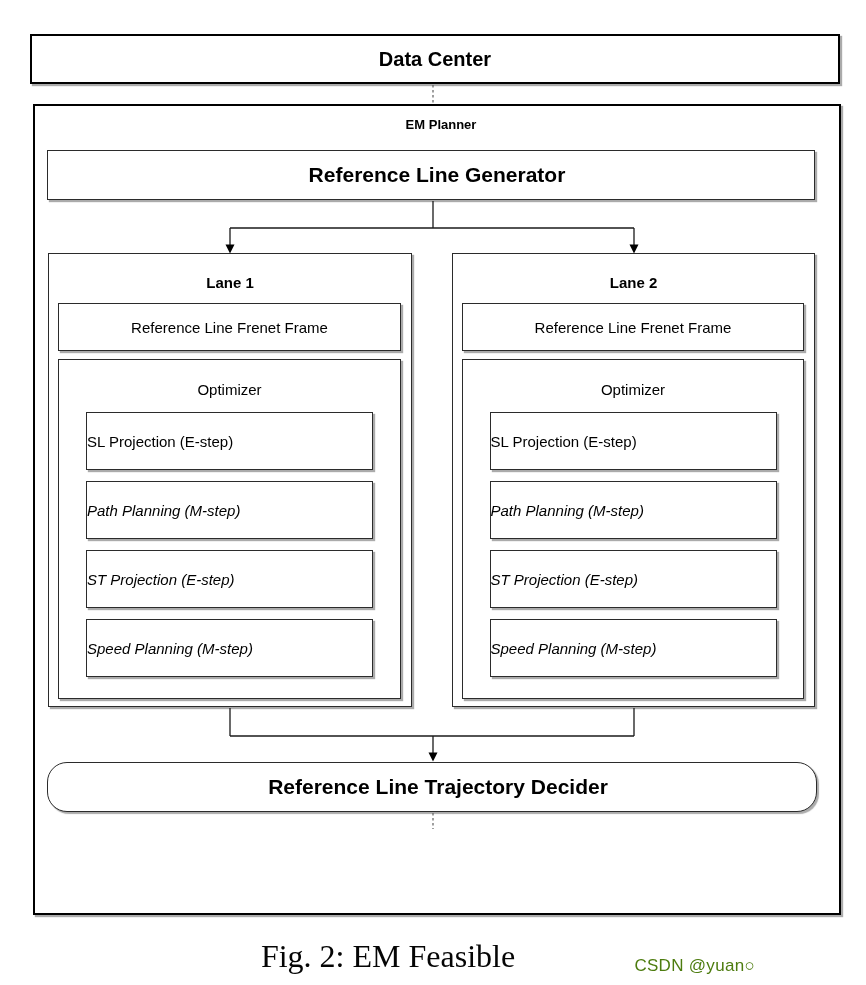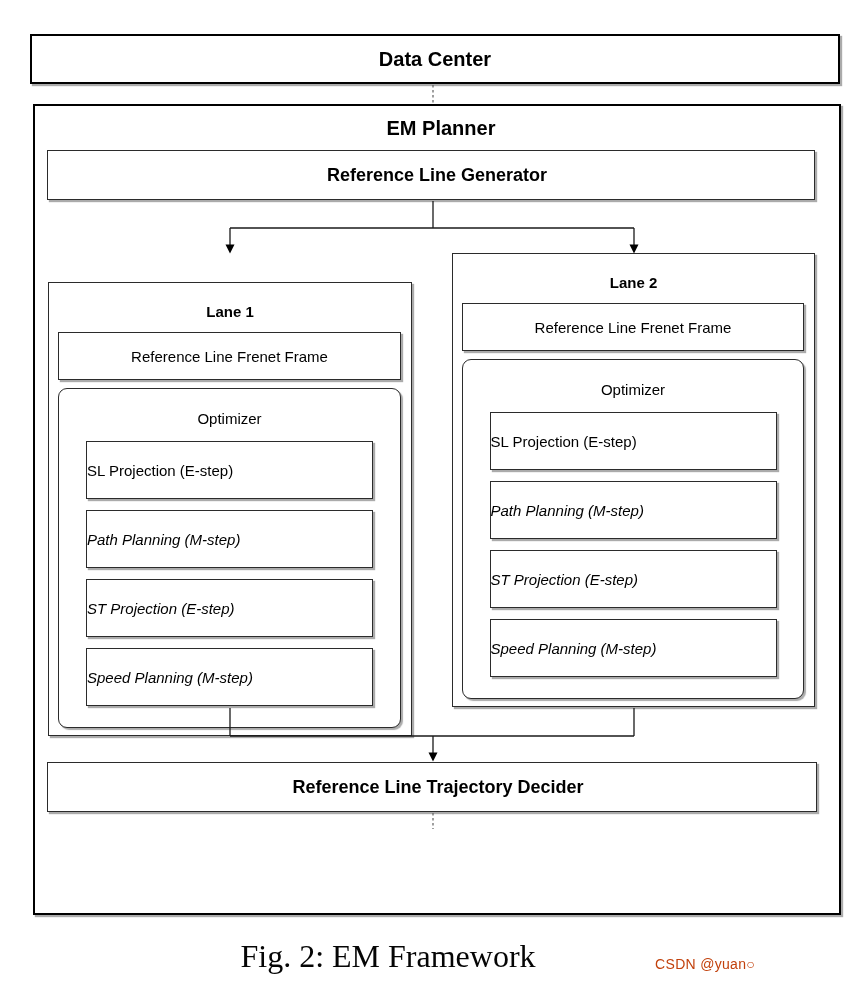--- a/index.html
+++ b/index.html
@@ -8,65 +8,65 @@
     font-family:"Liberation Sans",sans-serif;color:#000;
   }
   .bx{
     position:absolute;background:#ffffff;box-sizing:border-box;
     border:1px solid #2b2b2b;
     box-shadow:2px 2px 1px rgba(150,150,150,0.8);
   }
   .bx-heavy{border:2px solid #000000;}
   .center{display:flex;align-items:center;justify-content:center;text-align:center;}
   .title-lg{font-size:20px;font-weight:bold;}
-  .title-md{font-size:18px;font-weight:bold;padding-left:12px;}
+  .title-md{font-size:21px;font-weight:bold;padding-left:12px;}
   .txt{font-size:15px;text-align:center;}
-  .em-title{position:absolute;top:11px;left:0;right:0;text-align:center;font-size:20px;font-weight:bold;margin-left:8px;}
+  .em-title{position:absolute;top:11px;left:0;right:0;text-align:center;font-size:13px;font-weight:bold;margin-left:8px;}
   .lane-title{position:absolute;top:20px;left:0;right:0;text-align:center;font-size:15px;font-weight:bold;}
   .lane-frenet{position:absolute;left:9px;right:10px;top:49px;height:48px;}
   .lane-optimizer{
     position:absolute;left:9px;right:10px;top:105px;height:340px;
-    display:flex;flex-direction:column;align-items:center;border-radius:9px;
+    display:flex;flex-direction:column;align-items:center;
   }
   .opt-label{margin-top:21px;font-size:15px;}
   .step{
     width:287px;height:58px;flex:none;background:#fff;box-sizing:border-box;
     border:1px solid #2b2b2b;box-shadow:2px 2px 1px rgba(150,150,150,0.8);
     display:flex;align-items:center;text-align:center;font-size:15px;
   }
   .step-first{margin-top:14px;}
   .step+.step{margin-top:11px;font-style:italic;}
   .overlay{position:absolute;left:0;top:0;pointer-events:none;}
   .caption{
     position:absolute;left:0;right:0;top:938px;text-align:center;
     font-family:"Liberation Serif",serif;font-size:32px;color:#050505;
   }
   .watermark{
     position:absolute;right:21px;top:956px;
-    font-size:14px;color:#c2410c;letter-spacing:0.3px;
+    font-size:17px;color:#4d7c0f;letter-spacing:0.3px;
   }
 </style>
 </head>
 <body>
 
 <div class="canvas">
 
   <div class="bx bx-heavy center title-lg" style="left:30px;top:34px;width:810px;height:50px;">
     <span>Data Center</span>
   </div>
 
   <div class="bx bx-heavy" style="left:33px;top:104px;width:808px;height:811px;">
     <div class="em-title">EM Planner</div>
   </div>
 
   <div class="bx center title-md" style="left:47px;top:150px;width:768px;height:50px;">
     <span>Reference Line Generator</span>
   </div>
 
-  <div class="bx" style="left:48px;top:253px;width:364px;height:454px;margin-top:29px;">
+  <div class="bx" style="left:48px;top:253px;width:364px;height:454px;">
     <div class="lane-title">Lane 1</div>
     <div class="bx lane-frenet center txt">
       <span>Reference Line Frenet Frame</span>
     </div>
     <div class="bx lane-optimizer">
       <div class="opt-label">Optimizer</div>
       <div class="step step-first">
         <span>SL Projection (E-step)</span>
       </div>
       <div class="step">
@@ -96,21 +96,21 @@
       </div>
       <div class="step">
         <span>ST Projection (E-step)</span>
       </div>
       <div class="step">
         <span>Speed Planning (M-step)</span>
       </div>
     </div>
   </div>
 
-  <div class="bx center title-md" style="left:47px;top:762px;width:770px;height:50px;">
+  <div class="bx center title-md" style="left:47px;top:762px;width:770px;height:50px;border-radius:20px;">
     <span>Reference Line Trajectory Decider</span>
   </div>
 
 
   <svg class="overlay" width="866" height="985" viewBox="0 0 866 985">
 
     <line x1="433" y1="85" x2="433" y2="103" stroke="#5f5f5f" stroke-width="1.2" stroke-dasharray="2.5,2.5"></line>
 
     <line x1="433" y1="201" x2="433" y2="228" stroke="#1a1a1a" stroke-width="1.3"></line>
 
@@ -125,17 +125,17 @@
     <line x1="230" y1="708" x2="230" y2="736" stroke="#1a1a1a" stroke-width="1.3"></line>
     <line x1="634" y1="708" x2="634" y2="736" stroke="#1a1a1a" stroke-width="1.3"></line>
     <line x1="230" y1="736" x2="634" y2="736" stroke="#1a1a1a" stroke-width="1.3"></line>
 
     <line x1="433" y1="736" x2="433" y2="754" stroke="#1a1a1a" stroke-width="1.3"></line>
     <polygon points="428.5,752.5 437.5,752.5 433,761.5" fill="#000"></polygon>
 
     <line x1="433" y1="813" x2="433" y2="829" stroke="#5f5f5f" stroke-width="1.2" stroke-dasharray="2.5,2.5"></line>
   </svg>
 
-  <div class="caption">Fig. 2: EM Framework</div>
+  <div class="caption">Fig. 2: EM Feasible</div>
 
   <div class="watermark">CSDN @yuan○</div>
 
 </div>
 
 </body></html>

